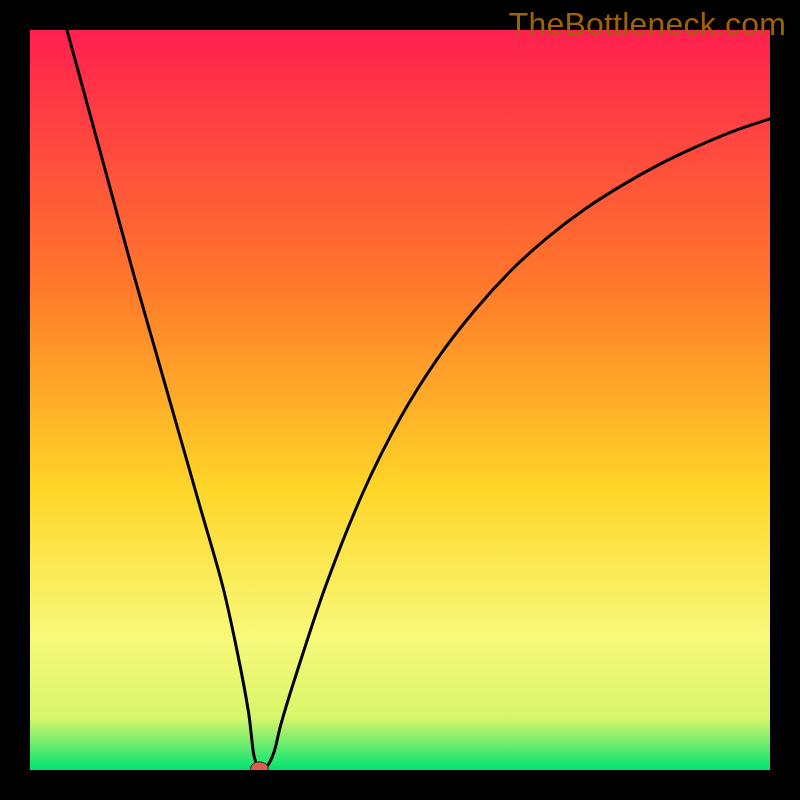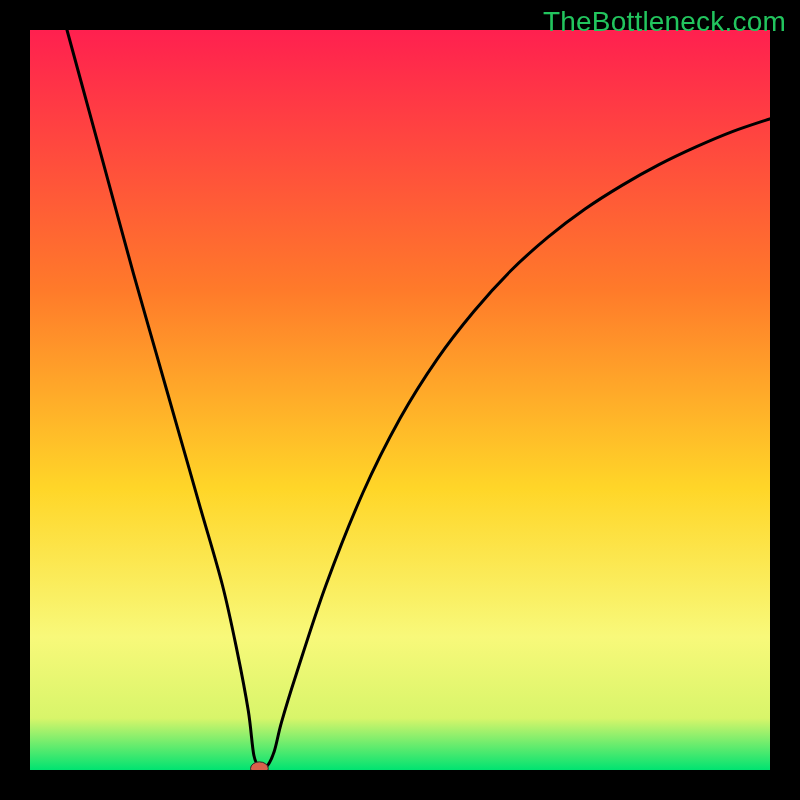--- a/index.html
+++ b/index.html
@@ -14,22 +14,22 @@
   .frame {
     position: relative;
     width: 800px;
     height: 800px;
     background: #000;
   }
   .watermark {
     position: absolute;
     top: 6px;
     right: 14px;
-    color: #22c55e;
-    font-size: 28px;
+    color: #a16207;
+    font-size: 32px;
     font-weight: 400;
     letter-spacing: 0.2px;
     z-index: 20;
   }
   .plot-area {
     position: absolute;
     left: 30px;
     top: 30px;
     width: 740px;
     height: 740px;

